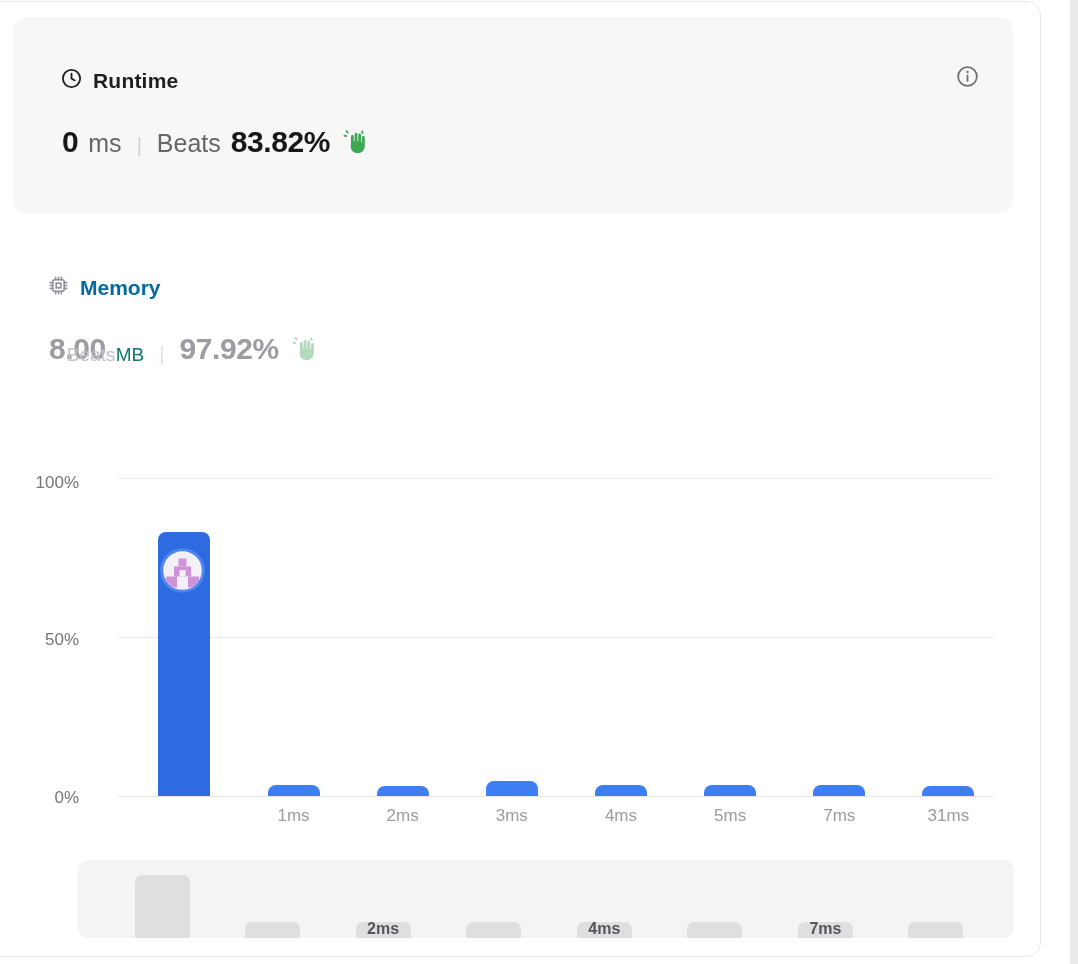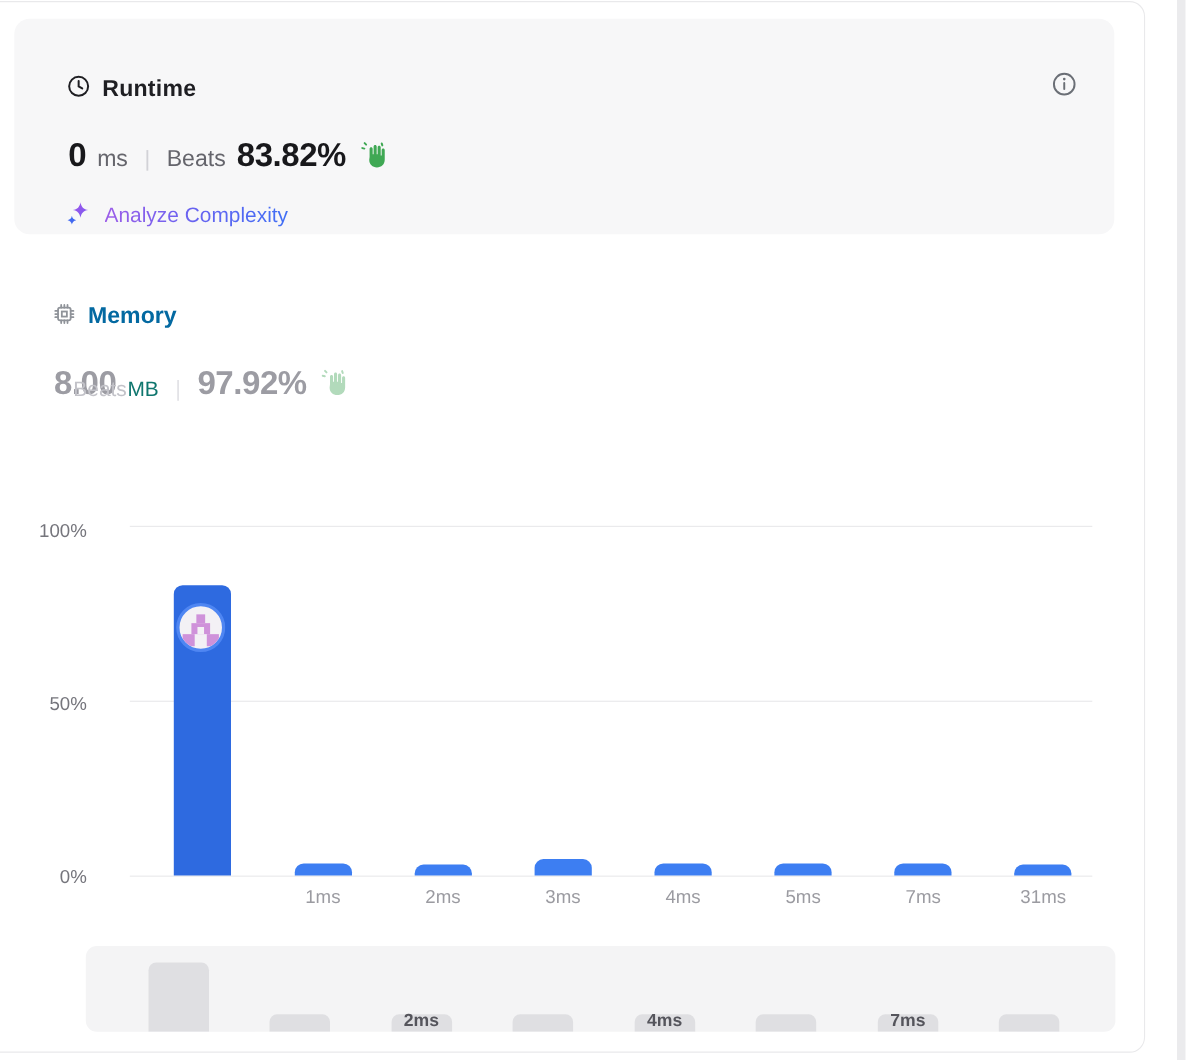--- a/index.html
+++ b/index.html
@@ -13,21 +13,21 @@
 
   
   .runtime-card{position:absolute;left:13px;top:17px;width:1000px;height:196px;
                 background:#f7f7f8;border-radius:14px;}
   .title-row{position:absolute;left:47px;top:50px;display:flex;align-items:center;gap:10px;justify-content:space-between;}
   .title-row .t{font-size:21px;font-weight:700;color:#1f1f23;letter-spacing:.2px;}
   .info-btn{position:absolute;right:33px;top:47px;width:25px;height:25px;cursor:pointer;}
 
   .stats-row{position:absolute;left:49px;top:108px;display:flex;align-items:baseline;gap:10px;}
   .stats-row .big{font-size:30px;font-weight:700;color:#18181b;letter-spacing:-.4px;}
-  .stats-row .unit{font-size:21px;font-weight:500;color:#65656c;}
+  .stats-row .unit{font-size:25px;font-weight:500;color:#65656c;}
   .stats-row .sep{font-size:20px;color:#d2d2d7;padding:0 5px;font-weight:400;}
   .stats-row .wave{align-self:center;margin-left:3px;transform:translateY(2px);}
 
   .analyze-row{position:absolute;left:46px;top:165px;display:flex;align-items:center;gap:11px;cursor:pointer;}
   .analyze-text{font-size:19px;font-weight:500;
         background:linear-gradient(90deg,#9c5ce8 0%,#6b63f0 45%,#3f6ef5 100%);
         -webkit-background-clip:text;background-clip:text;color:transparent;}
 
   
   .mem-title-row{position:absolute;left:47px;top:274px;display:flex;align-items:center;gap:10px;}
@@ -92,35 +92,20 @@
           <g stroke="#3fa854" stroke-width="1.6" stroke-linecap="round" fill="none">
             <path d="M4.3 3.1 3.1 1.9"></path>
             <path d="M2.9 6.3 1.2 5.9"></path>
             <path d="M16.9 2.1l.5 1.6"></path>
           </g>
           <path fill="#3fa854" d="M7.1 13V6.6c0-.75.55-1.3 1.25-1.3s1.25.55 1.25 1.3v4.2h.75V4.6c0-.75.55-1.3 1.25-1.3s1.25.55 1.25 1.3v6.2h.75V5.4c0-.75.55-1.3 1.25-1.3s1.25.55 1.25 1.3v6.4h.75V7.6c0-.75.55-1.3 1.25-1.3s1.25.55 1.25 1.3v7.5c0 3.9-2.75 6.4-6.35 6.4-3.45 0-6.2-2.5-6.2-6.2z"></path>
         </svg>
       </span>
     </div>
 
-    <div class="analyze-row">
-      <span>
-        <svg width="25" height="25" viewBox="0 0 24 24">
-          <defs>
-            <linearGradient id="sparkGrad" x1="0" y1="0" x2="1" y2="1">
-              <stop offset="0" stop-color="#a055ea"></stop>
-              <stop offset="1" stop-color="#7b5cf0"></stop>
-            </linearGradient>
-          </defs>
-          <path fill="url(#sparkGrad)" d="M13.6 1.8c.62 4.1 2.7 6.18 6.8 6.8-4.1.62-6.18 2.7-6.8 6.8-.62-4.1-2.7-6.18-6.8-6.8 4.1-.62 6.18-2.7 6.8-6.8z"></path>
-          <path fill="#4168f0" d="M6.1 13.6c.38 2.2 1.6 3.42 3.8 3.8-2.2.38-3.42 1.6-3.8 3.8-.38-2.2-1.6-3.42-3.8-3.8 2.2-.38 3.42-1.6 3.8-3.8z"></path>
-        </svg>
-      </span>
-      <span class="analyze-text">Analyze Complexity</span>
-    </div>
   </section>
 
   <div class="mem-title-row">
     <span>
       <svg width="23" height="23" viewBox="0 0 24 24" fill="none" stroke="#8f9399" stroke-width="1.7" stroke-linecap="round">
         <rect x="6" y="6" width="12" height="12" rx="2"></rect>
         <rect x="9.6" y="9.6" width="4.8" height="4.8"></rect>
         <path d="M9 3.4V6 M12 3.4V6 M15 3.4V6 M9 18v2.6 M12 18v2.6 M15 18v2.6 M3.4 9H6 M3.4 12H6 M3.4 15H6 M18 9h2.6 M18 12h2.6 M18 15h2.6"></path>
       </svg>
     </span>

